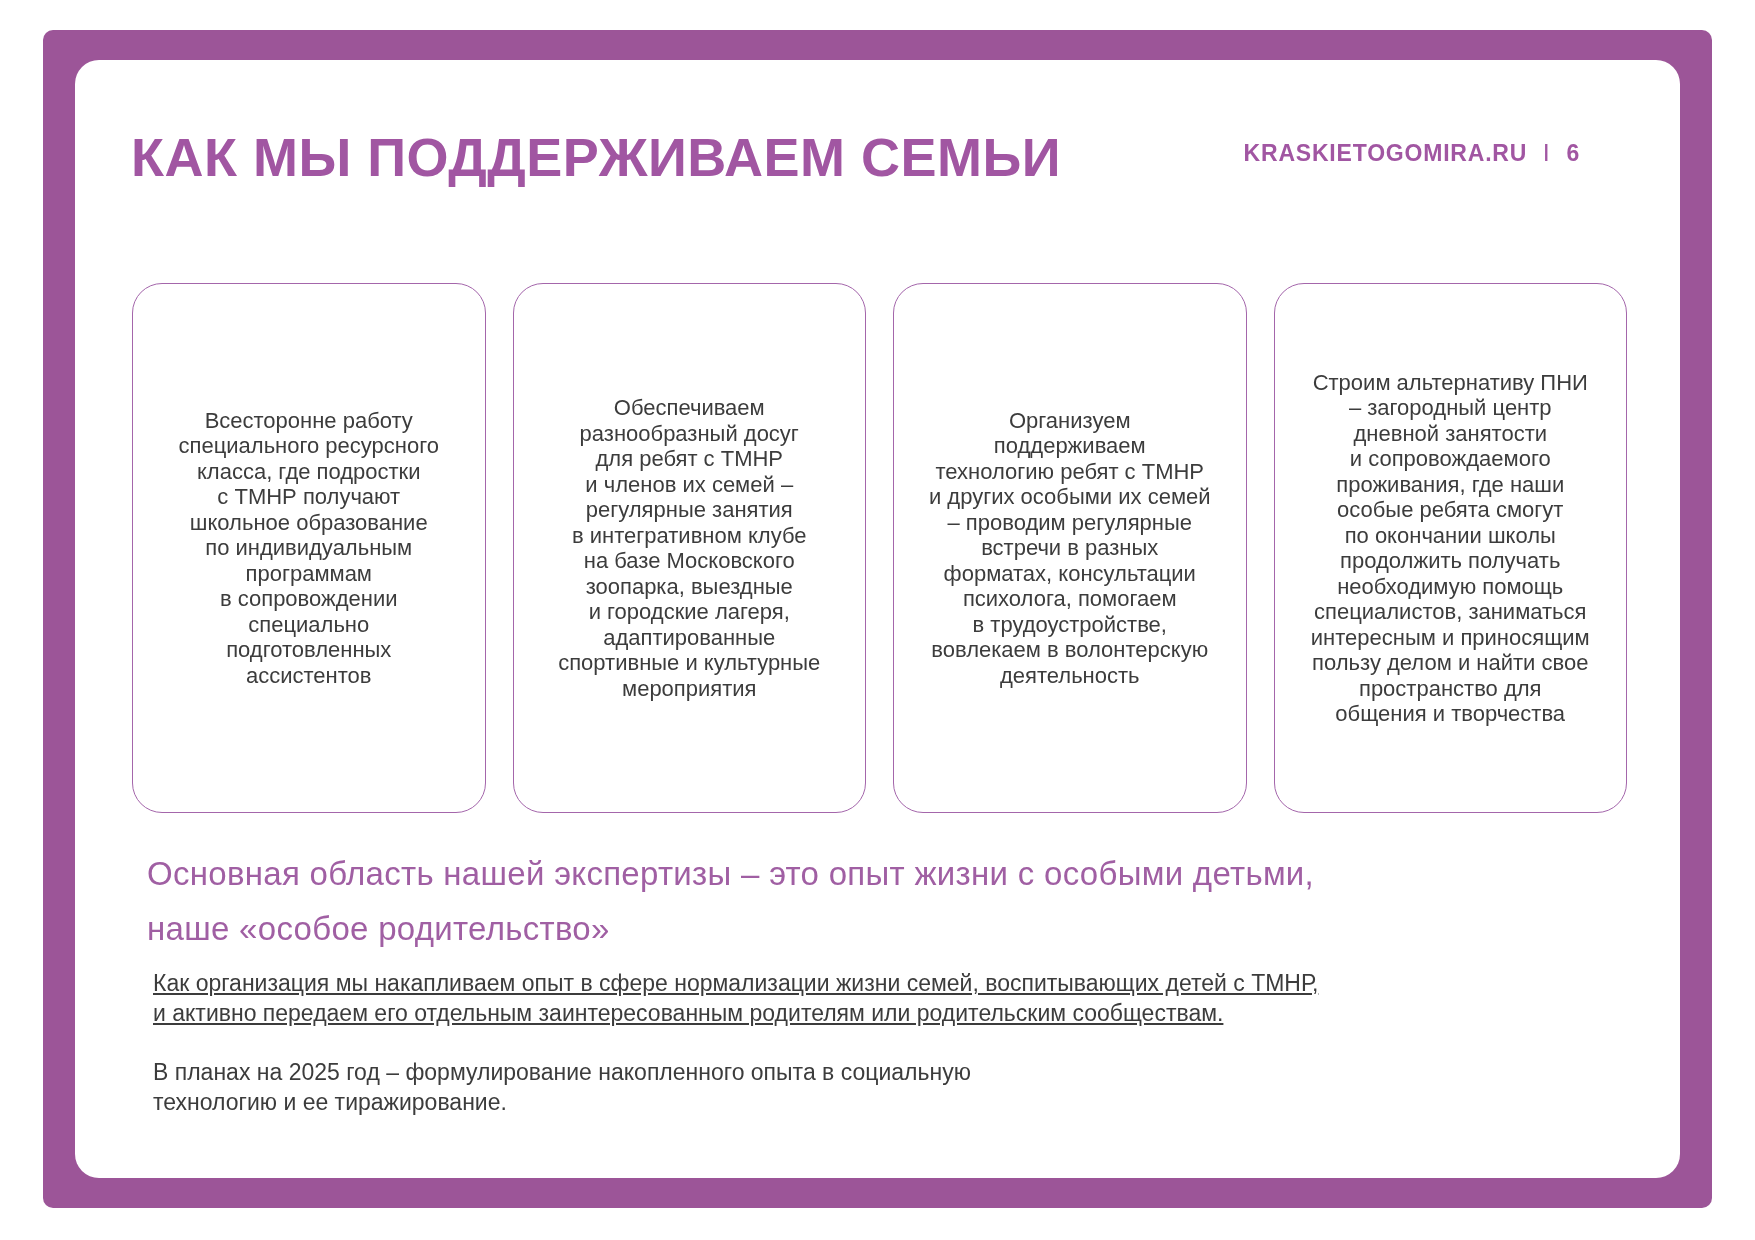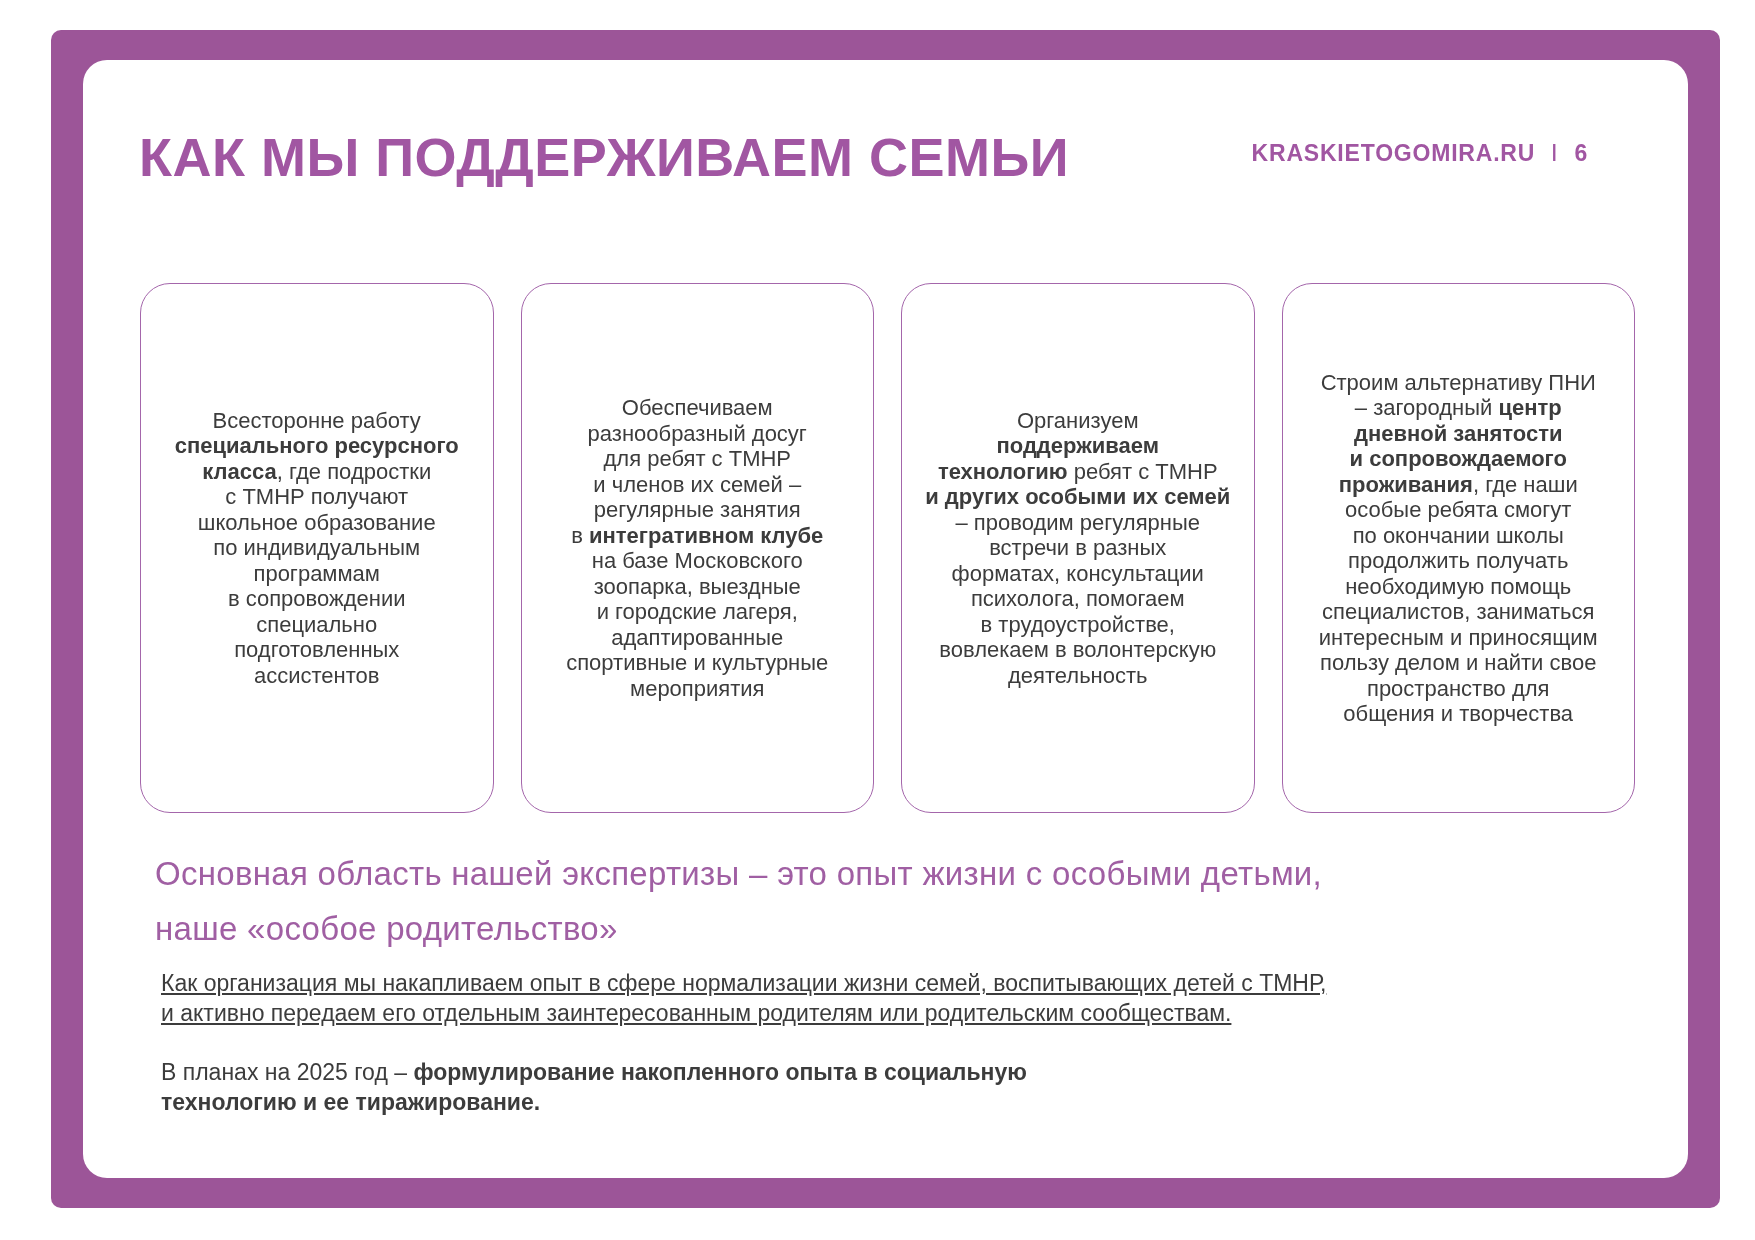--- a/index.html
+++ b/index.html
@@ -7,21 +7,20 @@
     padding: 0;
     background: #ffffff;
     font-family: "Liberation Sans", sans-serif;
   }
   .canvas {
     position: relative;
     width: 1740px;
     height: 1240px;
     background: #ffffff;
     overflow: hidden;
-    margin-left: 8px;
   }
   
   .frame {
     position: absolute;
     left: 43px;
     top: 30px;
     width: 1669px;
     height: 1178px;
     background: var(--frame-purple, #9C5598);
     border-radius: 10px;
@@ -108,21 +107,21 @@
   .para {
     position: absolute;
     margin: 0;
     font-size: 23px;
     line-height: 30px;
     color: var(--text-dark, #3C3C3C);
     white-space: pre-line;
   }
   .para-1 { left: 78px; top: 908px; text-decoration: underline; }
   .para-2 { left: 78px; top: 997px; }
-  .b { font-weight: 700; }
+  .b { font-weight: 400; }
 </style>
 </head>
 <body>
 
 <div class="canvas">
   <div class="frame">
     <div class="page">
 
       <h1 class="title">КАК МЫ ПОДДЕРЖИВАЕМ СЕМЬИ</h1>
 

